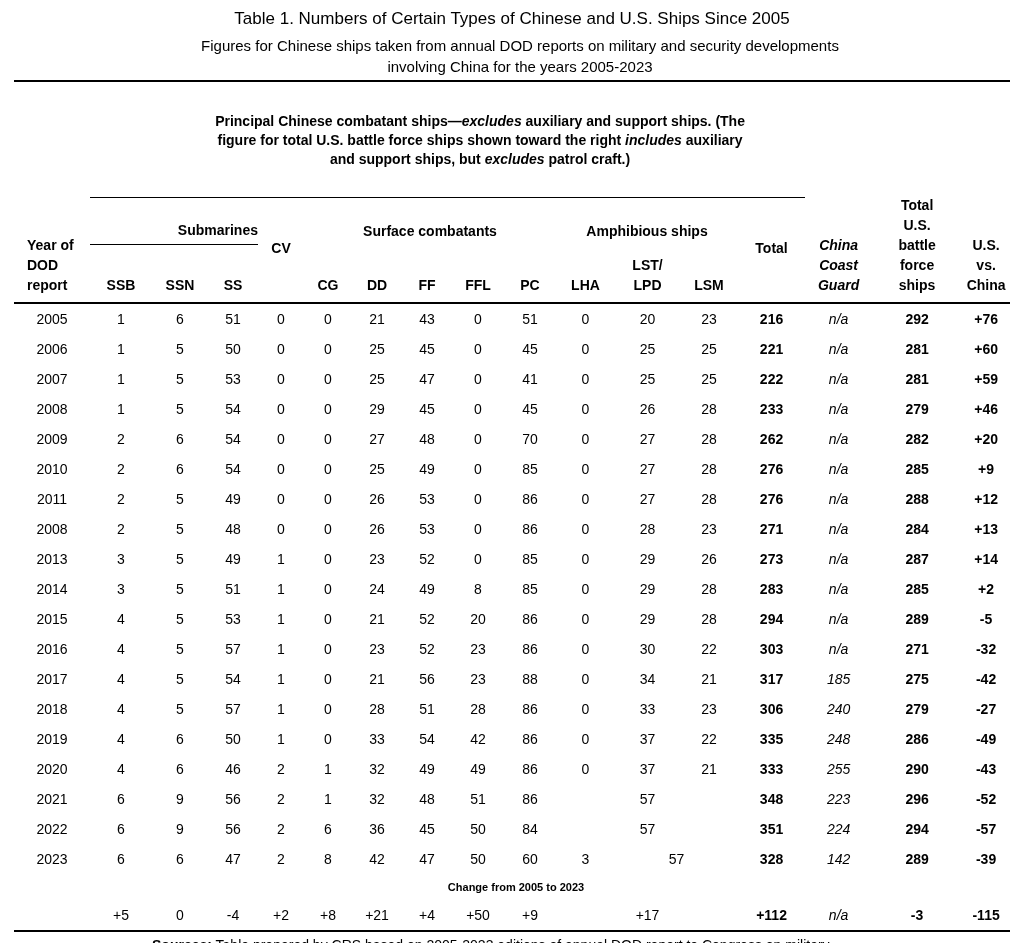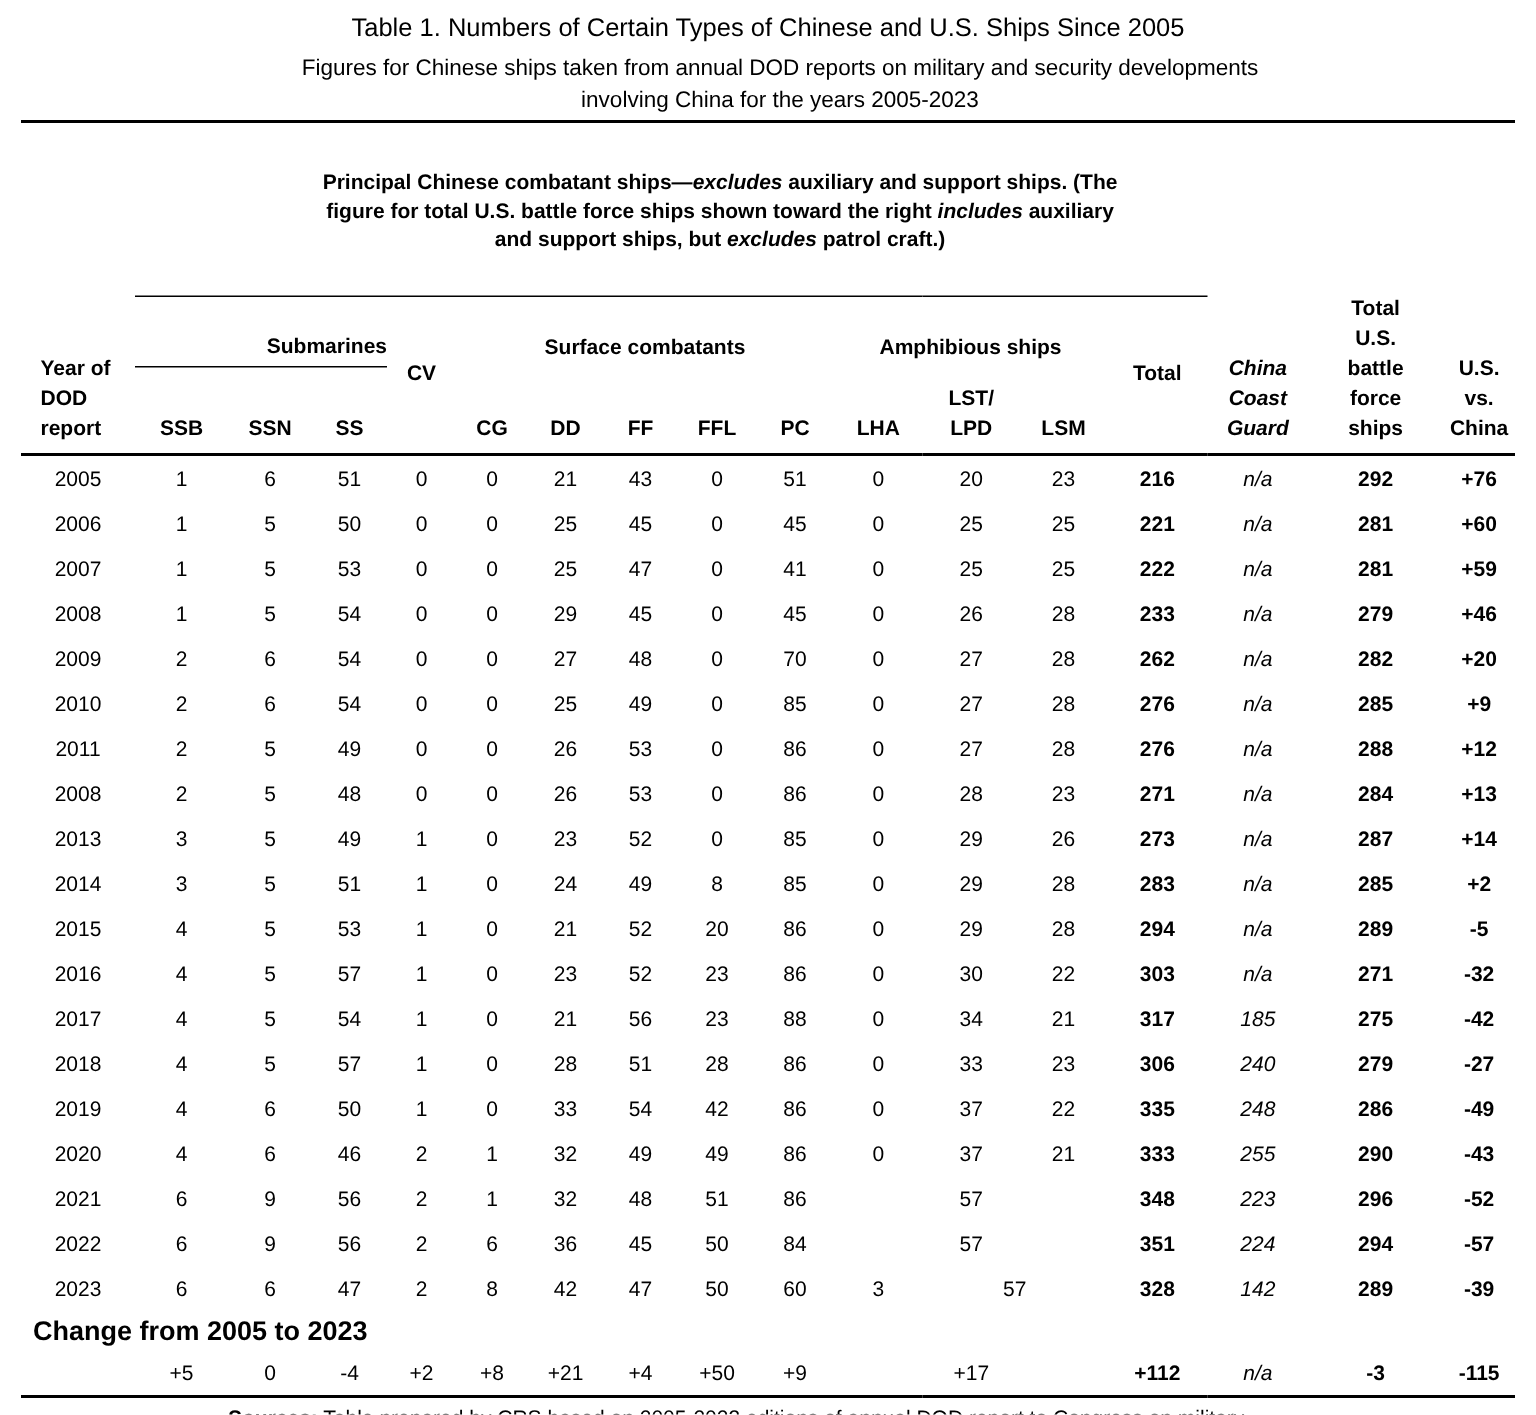--- a/index.html
+++ b/index.html
@@ -34,22 +34,22 @@
   th.sub-group { border-bottom: 1.5px solid #000; text-align: right; }
   tr.col-row th { height: 50px; }
   th.mid { vertical-align: middle; padding-bottom: 0; }
   th.ccg-head { font-style: italic; }
   .hb { border-bottom: 2.5px solid #000; margin-top: 20px; }
 
   tbody td {
     height: 30px; font-size: 14px; text-align: center; vertical-align: middle;
   }
   td.change-label {
-    text-align: left; font-weight: bold; padding-left: 8px;
-    height: 26px; font-size: 18px;
+    text-align: center; font-weight: bold; padding-left: 8px;
+    height: 26px; font-size: 11px;
   }
   tbody tr:last-child td { border-bottom: 2.5px solid #000; }
 
   .bd { font-weight: bold; }
   .it { font-style: italic; }
 
   .sources {
     margin: 3px 0 0 152px; width: 760px;
     font-size: 14px; line-height: 20px;
   }

